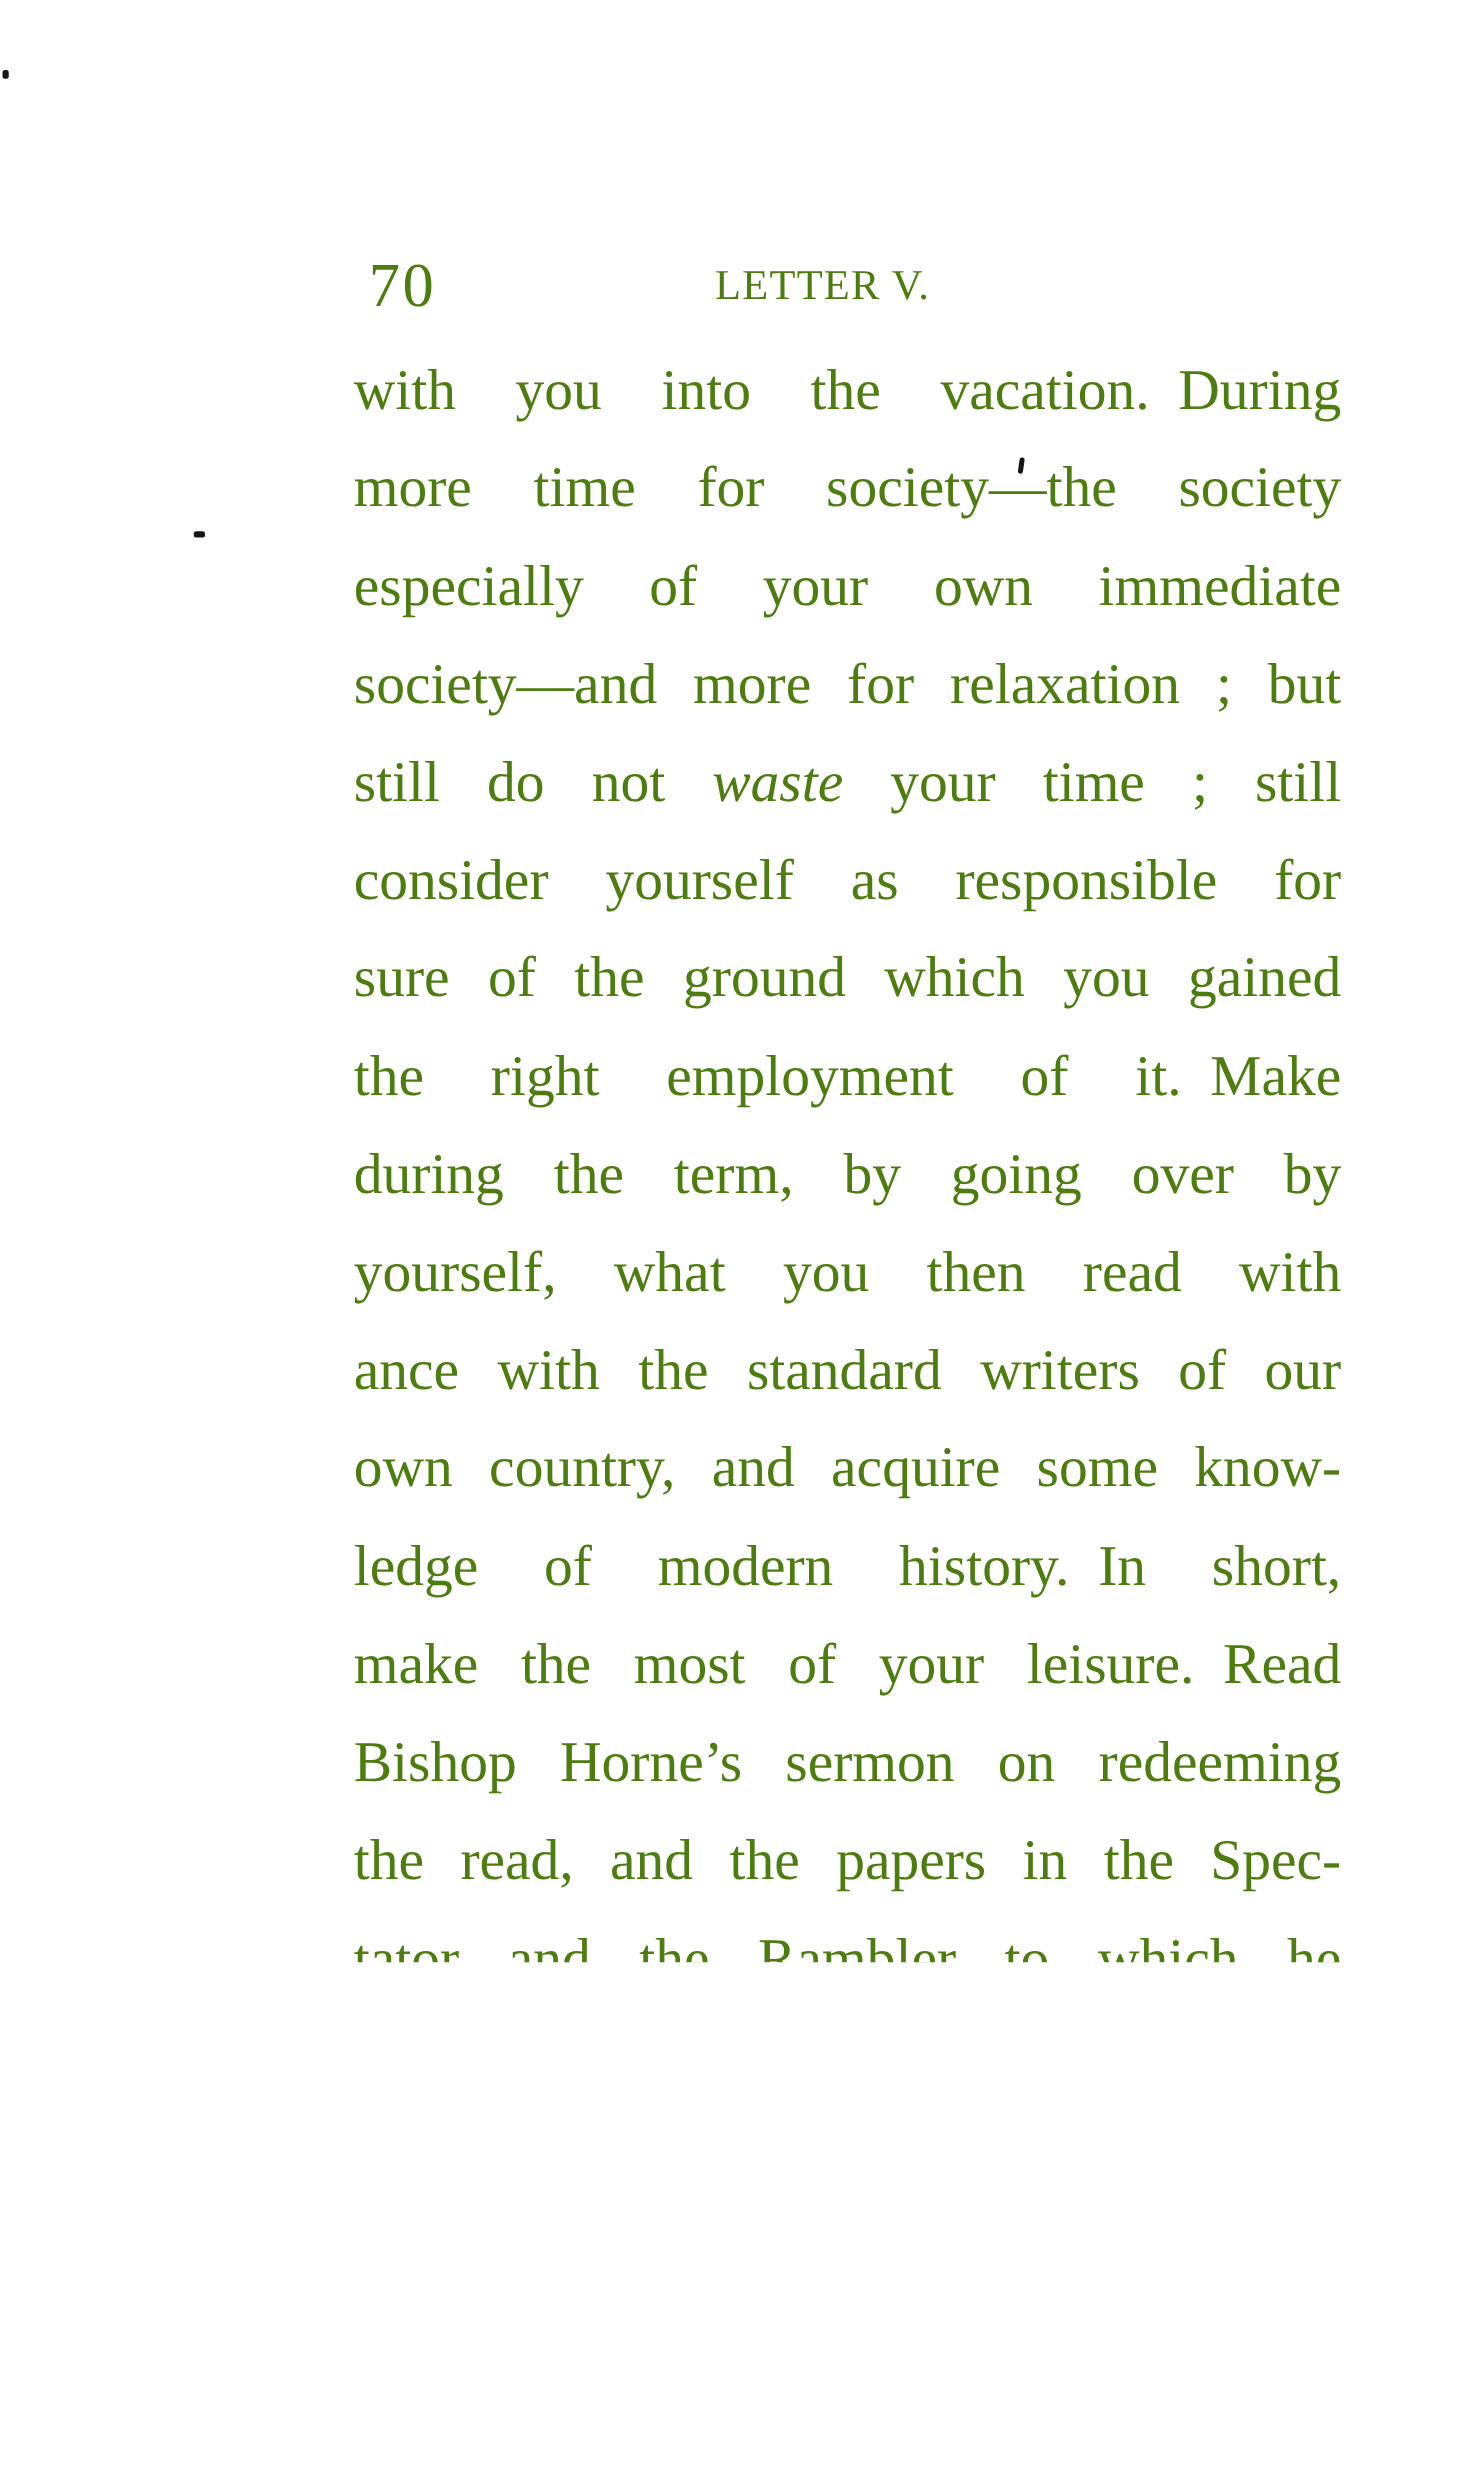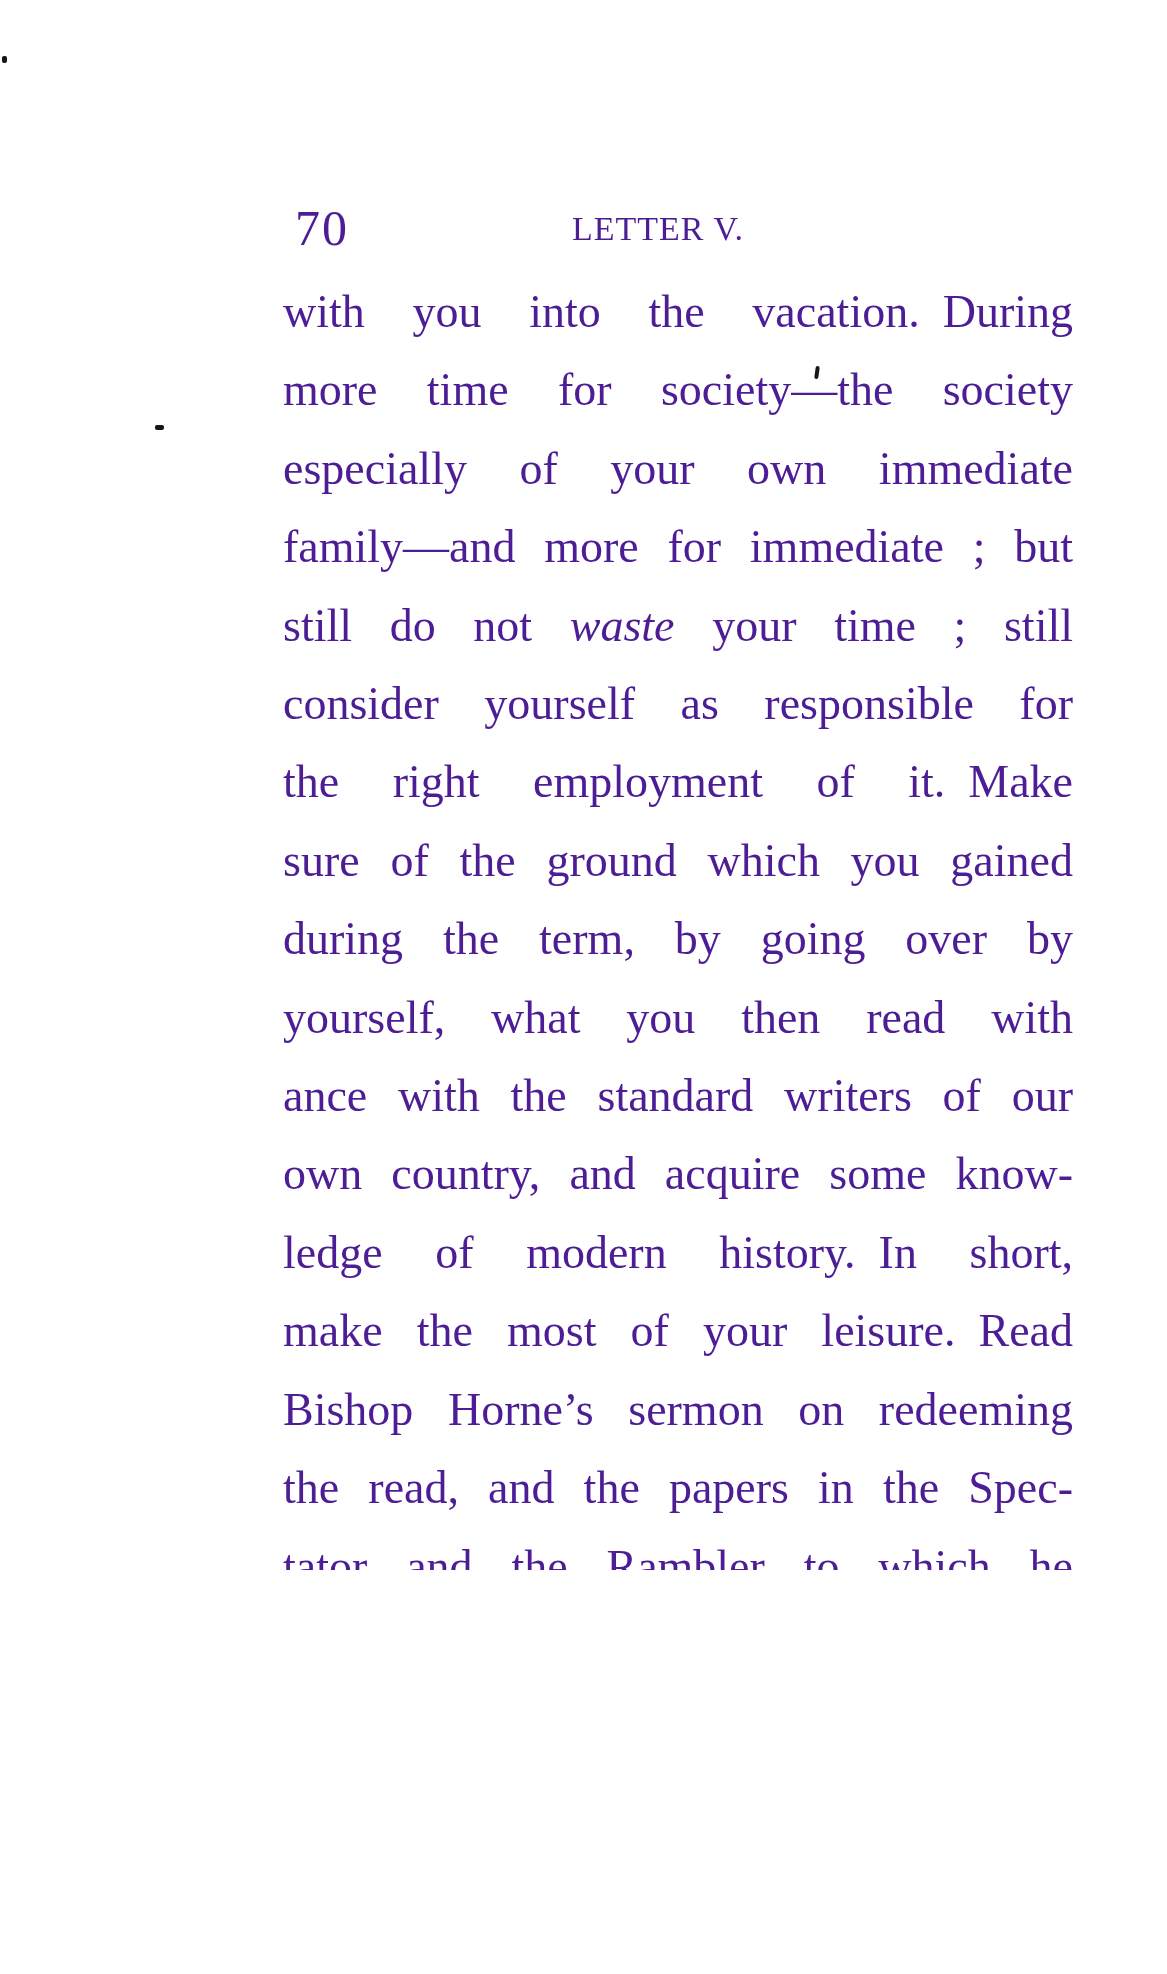--- a/index.html
+++ b/index.html
@@ -5,21 +5,21 @@
   html, body {
     margin: 0;
     padding: 0;
     background: #ffffff;
   }
   .page {
     position: relative;
     width: 1167px;
     height: 1570px;
     background: #ffffff;
-    color: #4c1d95;
+    color: #4d7c0f;
     font-family: "Liberation Serif", serif;
     overflow: hidden;
   }
   .folio {
     position: absolute;
     left: 295px;
     top: 203px;
     font-size: 50px;
     line-height: 1;
     letter-spacing: 2px;
@@ -65,25 +65,25 @@
 <div class="page">
 
   <span class="folio">70</span>
 
   <span class="running-header">LETTER V.</span>
 
   <div class="text-block" id="body-lines">
       <div class="line"><span>with you into the vacation. During</span></div>
       <div class="line"><span>more time for society—the society</span></div>
       <div class="line"><span>especially of your own immediate</span></div>
-      <div class="line"><span>family—and more for immediate ; but</span></div>
+      <div class="line"><span>society—and more for relaxation ; but</span></div>
       <div class="line"><span>still do not </span><em>waste</em><span> your time ; still</span></div>
       <div class="line"><span>consider yourself as responsible for</span></div>
+      <div class="line"><span>sure of the ground which you gained</span></div>
       <div class="line"><span>the right employment of it. Make</span></div>
-      <div class="line"><span>sure of the ground which you gained</span></div>
       <div class="line"><span>during the term, by going over by</span></div>
       <div class="line"><span>yourself, what you then read with</span></div>
       <div class="line"><span>ance with the standard writers of our</span></div>
       <div class="line"><span>own country, and acquire some know-</span></div>
       <div class="line"><span>ledge of modern history. In short,</span></div>
       <div class="line"><span>make the most of your leisure. Read</span></div>
       <div class="line"><span>Bishop Horne’s sermon on redeeming</span></div>
       <div class="line"><span>the read, and the papers in the Spec-</span></div>
       <div class="line"><span>tator and the Rambler to which he</span></div>
     </div>

